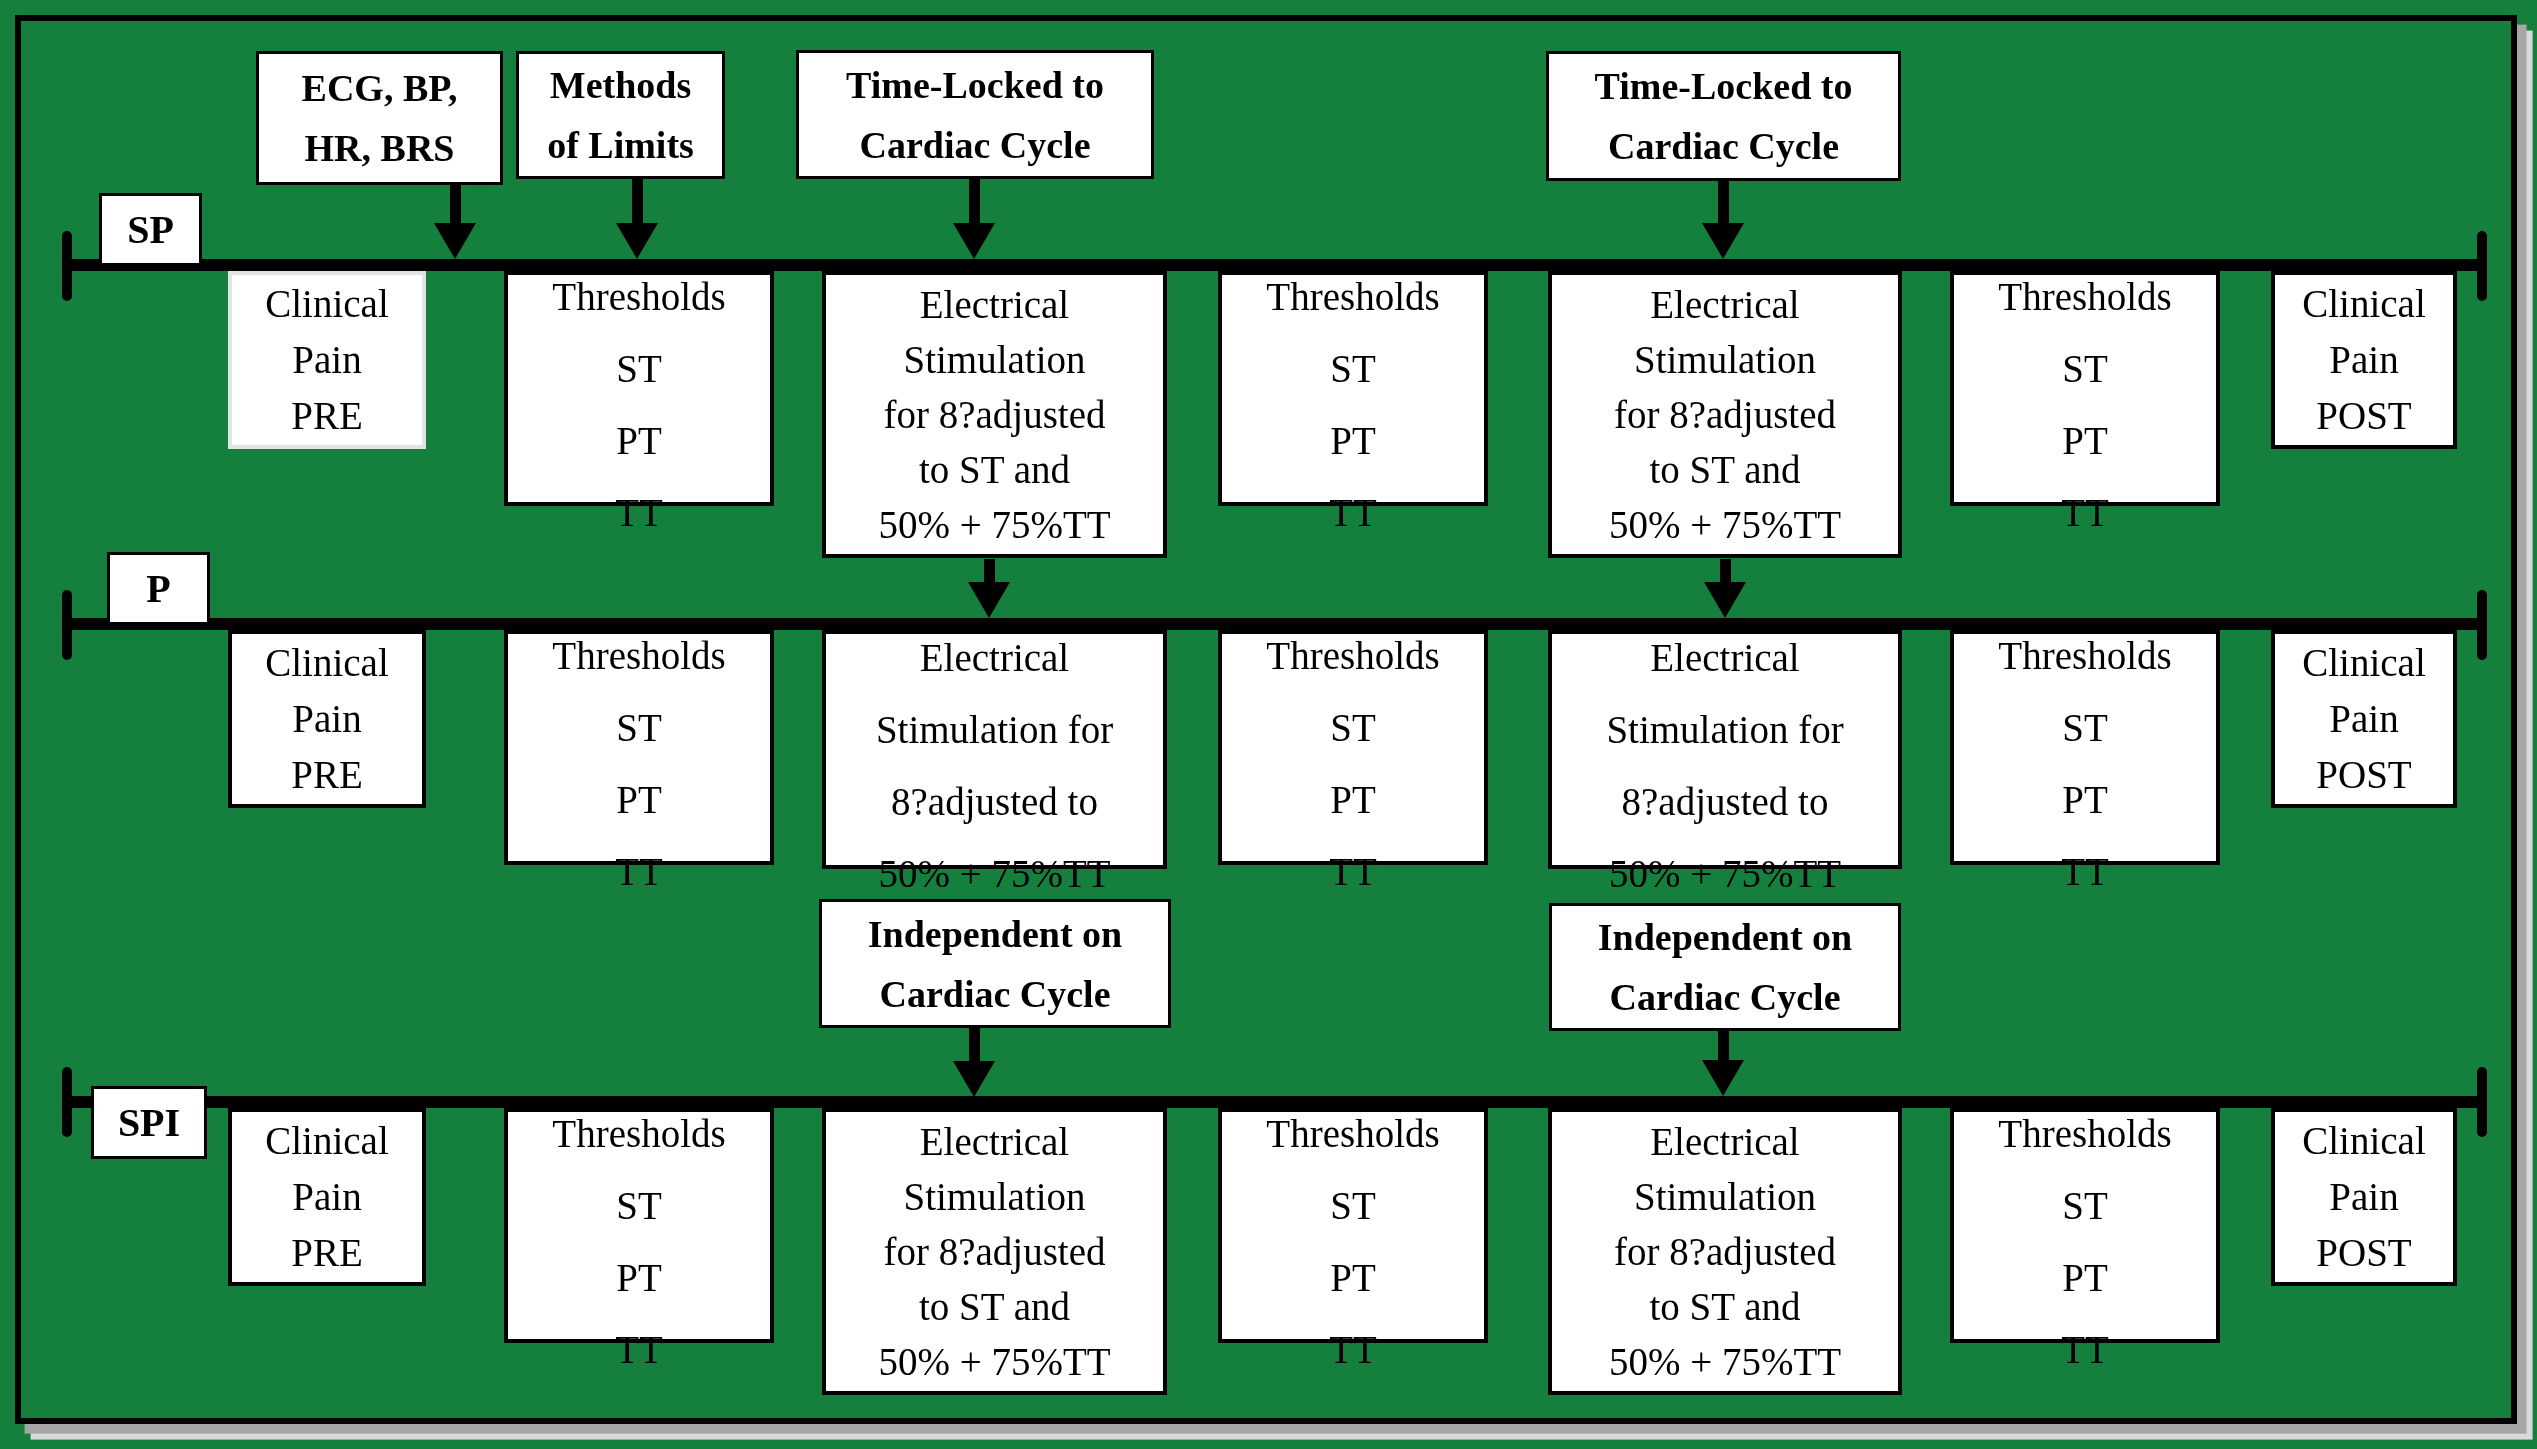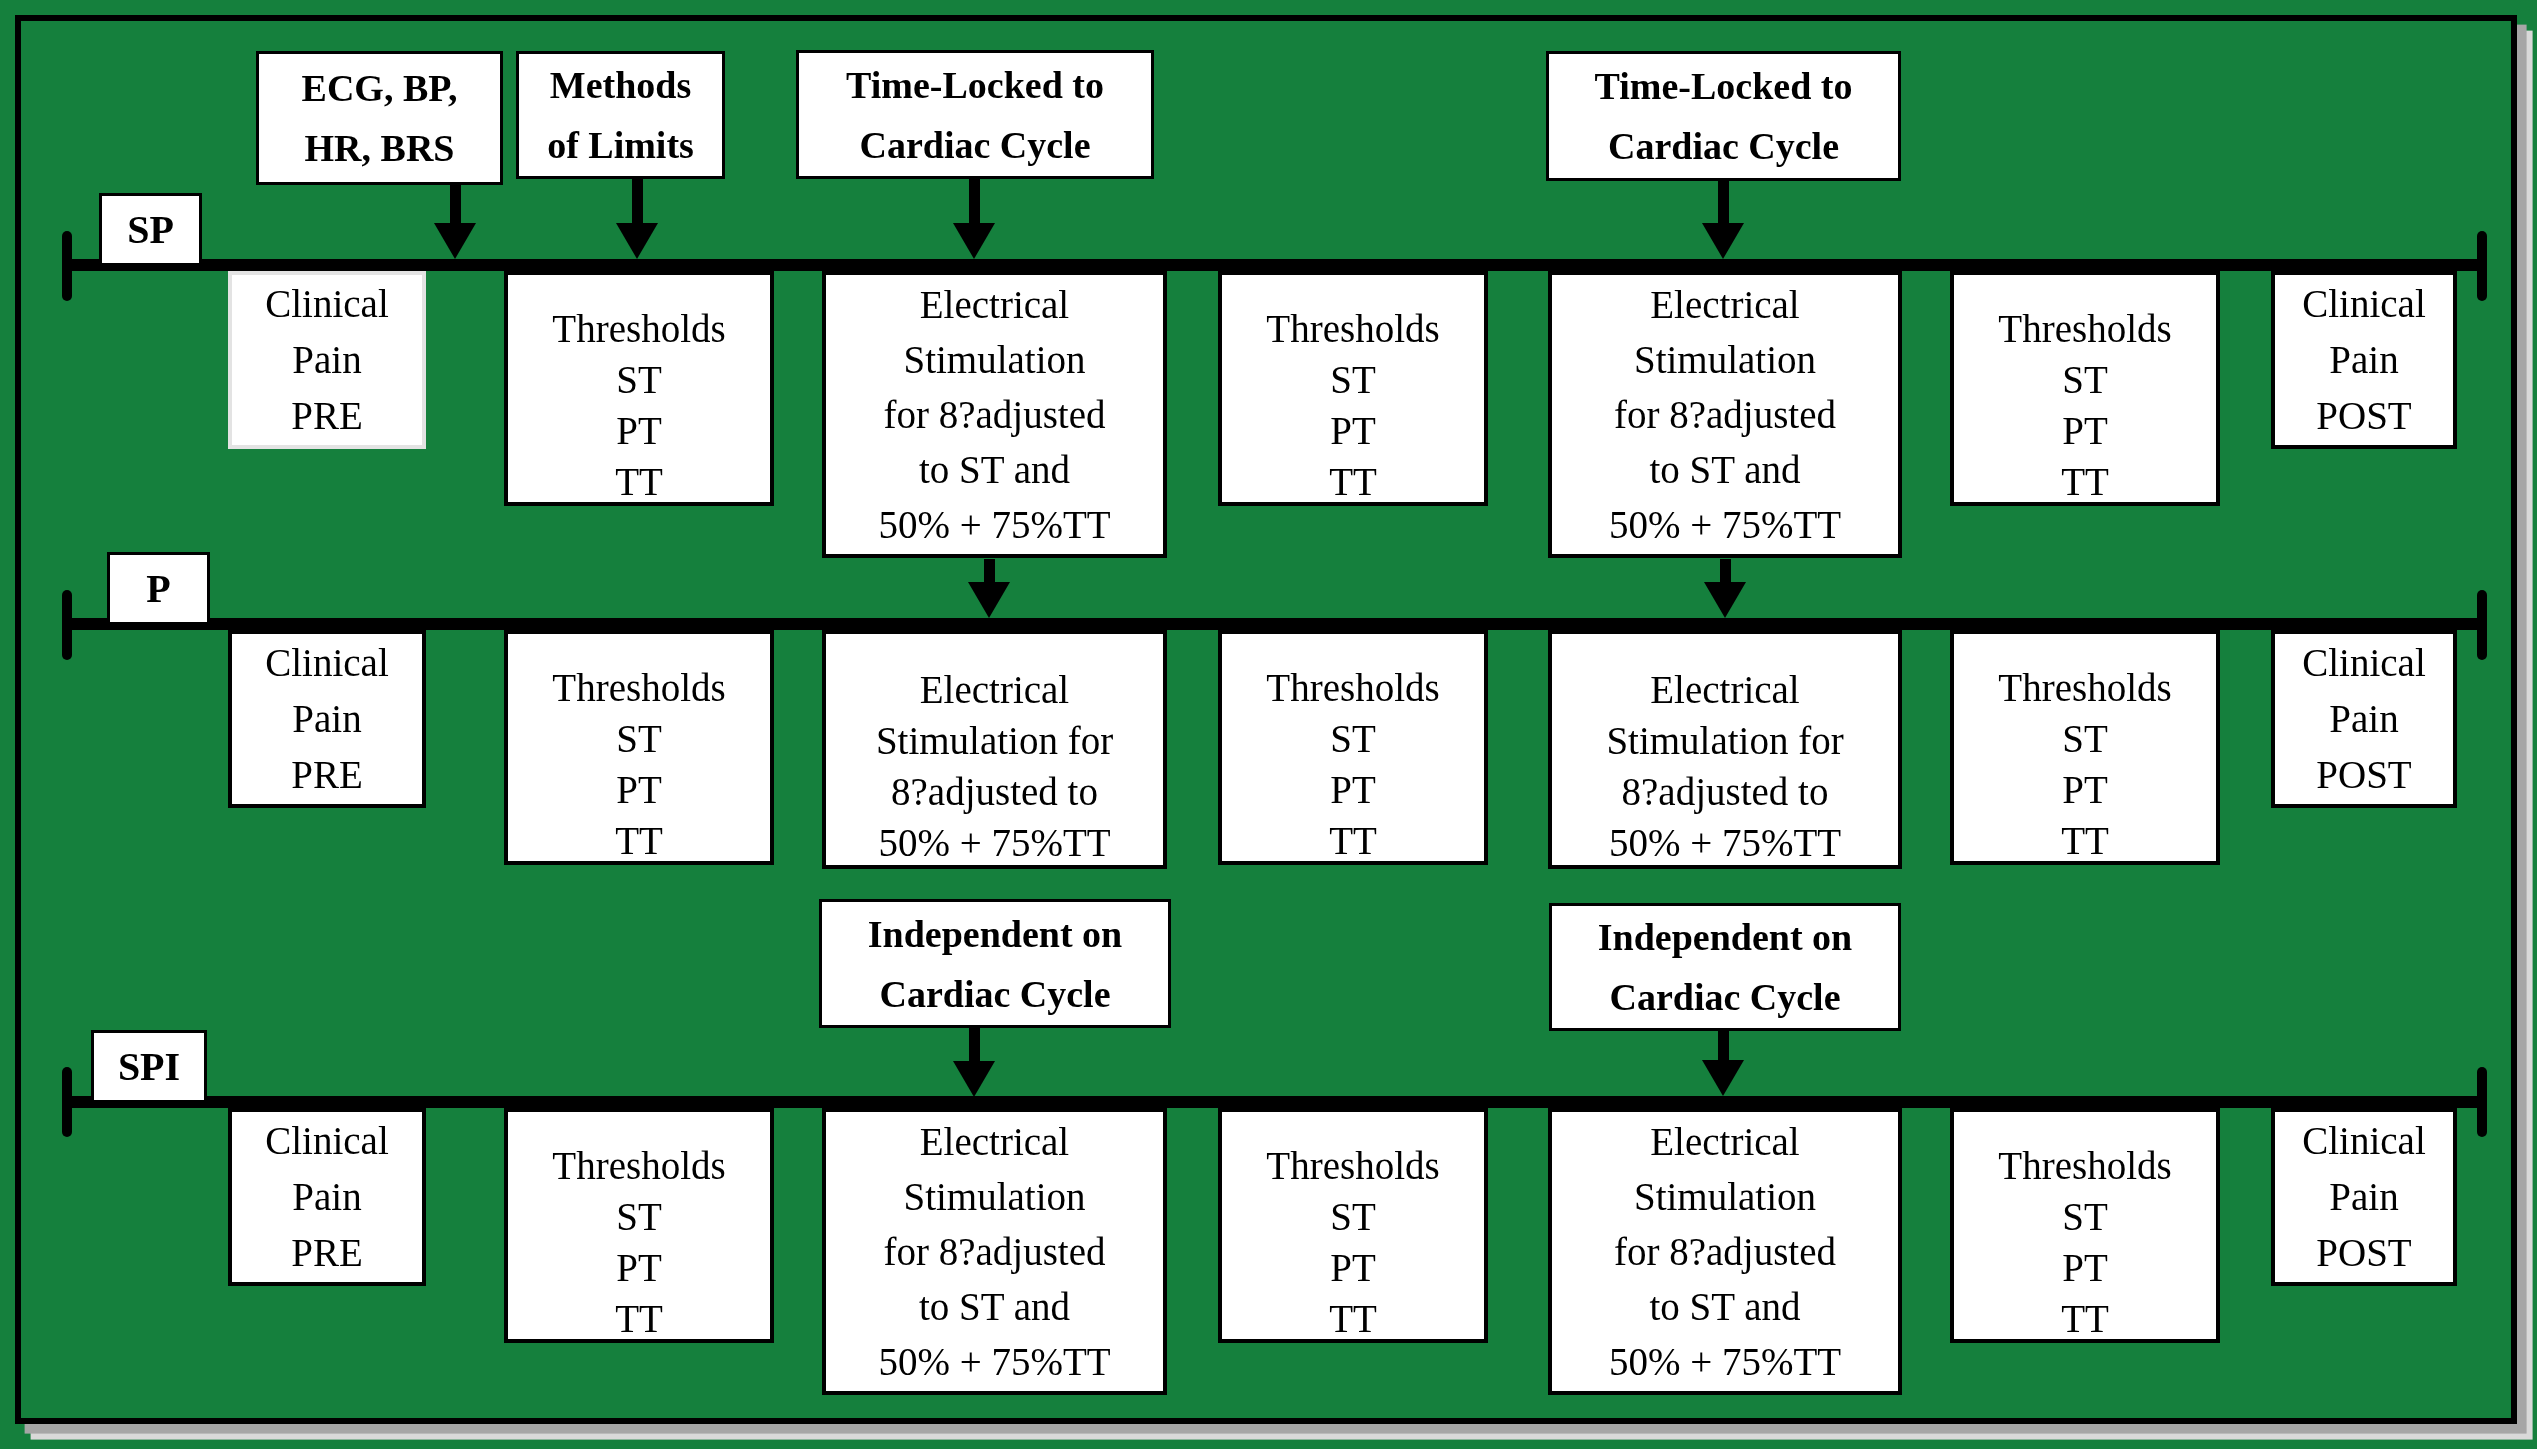--- a/index.html
+++ b/index.html
@@ -20,21 +20,21 @@
     display:flex;align-items:center;justify-content:center;
     font-weight:bold;font-size:40px;
   }
   .bx{
     position:absolute;border:4.2px solid #000;background:#fff;
     display:flex;align-items:center;justify-content:center;
   }
   .bx.gray{border-color:#e3e3e3;}
   .tx{white-space:pre-line;text-align:center;font-size:39px;}
   .tx3{line-height:56px;}
-  .tx4{line-height:51px;margin-top:32px;}
+  .tx4{line-height:72px;margin-top:32px;}
   .tx5{line-height:55px;}
   .ann{
     position:absolute;border:3.6px solid #000;background:#fff;
     display:flex;align-items:center;justify-content:center;
   }
   .ann .tx{font-size:38px;font-weight:bold;line-height:60px;}
   .arrow{position:absolute;width:43px;}
   .arrow .shaft{position:absolute;left:16px;top:0;width:10.8px;background:#000;}
   .arrow .head{
     position:absolute;left:0;bottom:0;width:0;height:0;
@@ -204,21 +204,21 @@
     <div class="head"></div>
   </div>
   <div class="arrow" style="left:1702px;top:1031px;height:65px">
     <div class="shaft" style="height:29px"></div>
     <div class="head"></div>
   </div>
 
   <div class="tl" style="left:67px;top:1096px;width:2418px"></div>
   <div class="cap" style="left:62px;top:1067px"></div>
   <div class="cap" style="left:2477px;top:1067px"></div>
-  <div class="lbl" style="left:91px;top:1030px;width:116px;height:73px">
+  <div class="lbl" style="left:91px;top:1086px;width:116px;height:73px">
     <span>SPI</span>
   </div>
 
   <div class="bx" style="left:228px;top:1108px;width:198px;height:178px">
     <span class="tx tx3">Clinical
 Pain
 PRE</span>
   </div>
   <div class="bx" style="left:504px;top:1108px;width:270px;height:235px">
     <span class="tx tx4">Thresholds

